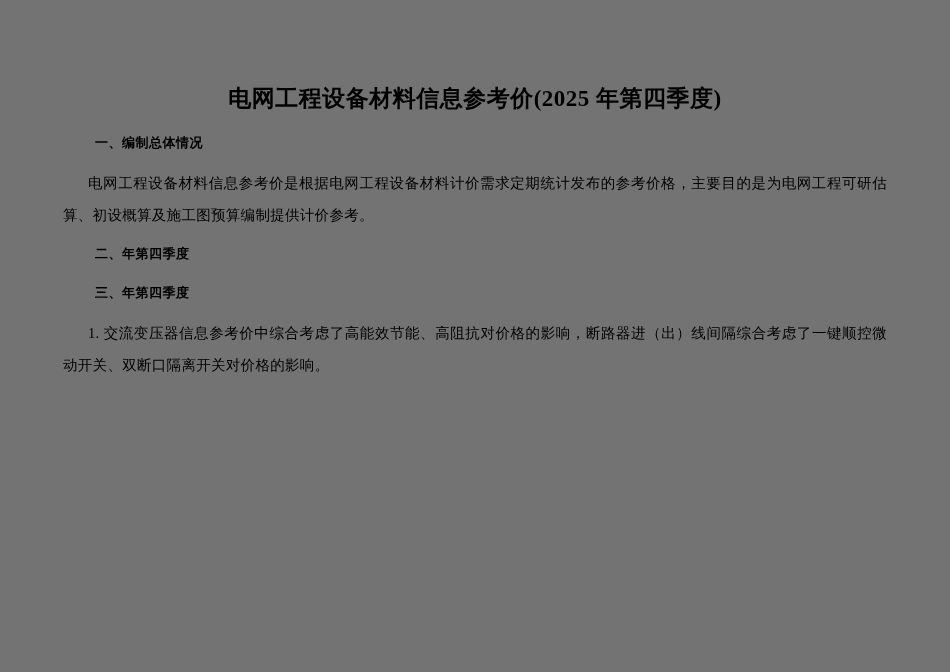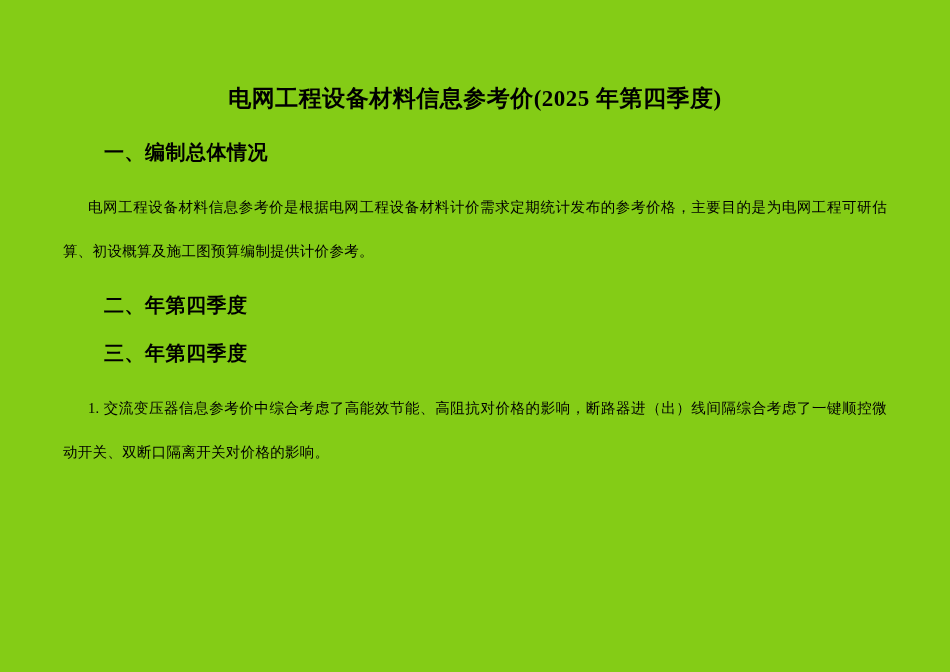--- a/index.html
+++ b/index.html
@@ -4,52 +4,52 @@
 <style>
   html, body {
     margin: 0;
     padding: 0;
     background: #ffffff;
   }
   .page {
     position: relative;
     width: 950px;
     height: 672px;
-    background: #84cc16;
+    background: #737373;
     color: #000000;
     overflow: hidden;
     font-family: "Liberation Serif", "DejaVu Serif", serif;
   }
   .content {
     padding: 82px 63px 0 63px;
   }
   .doc-title {
     text-align: center;
     font-weight: bold;
     font-size: 23px;
     line-height: 33px;
     font-family: "Liberation Serif", "DejaVu Serif", serif;
     letter-spacing: 0.5px;
   }
   .doc-title div {
     white-space: nowrap;
   }
   .section-heading {
-    margin: 16px;
+    margin: 7px;
     font-family: "Liberation Sans", "DejaVu Sans", sans-serif;
     font-weight: bold;
-    font-size: 20px;
+    font-size: 13px;
     line-height: 32.5px;
     text-indent: 25px;
     letter-spacing: 0.5px;
   }
   .para {
     margin: 0;
     font-size: 14.5px;
-    line-height: 44px;
+    line-height: 32px;
     text-indent: 25px;
     text-align: justify;
     letter-spacing: 0.3px;
   }
   .title-gap {
     height: 5px;
   }
 </style>
 </head>
 <body>

